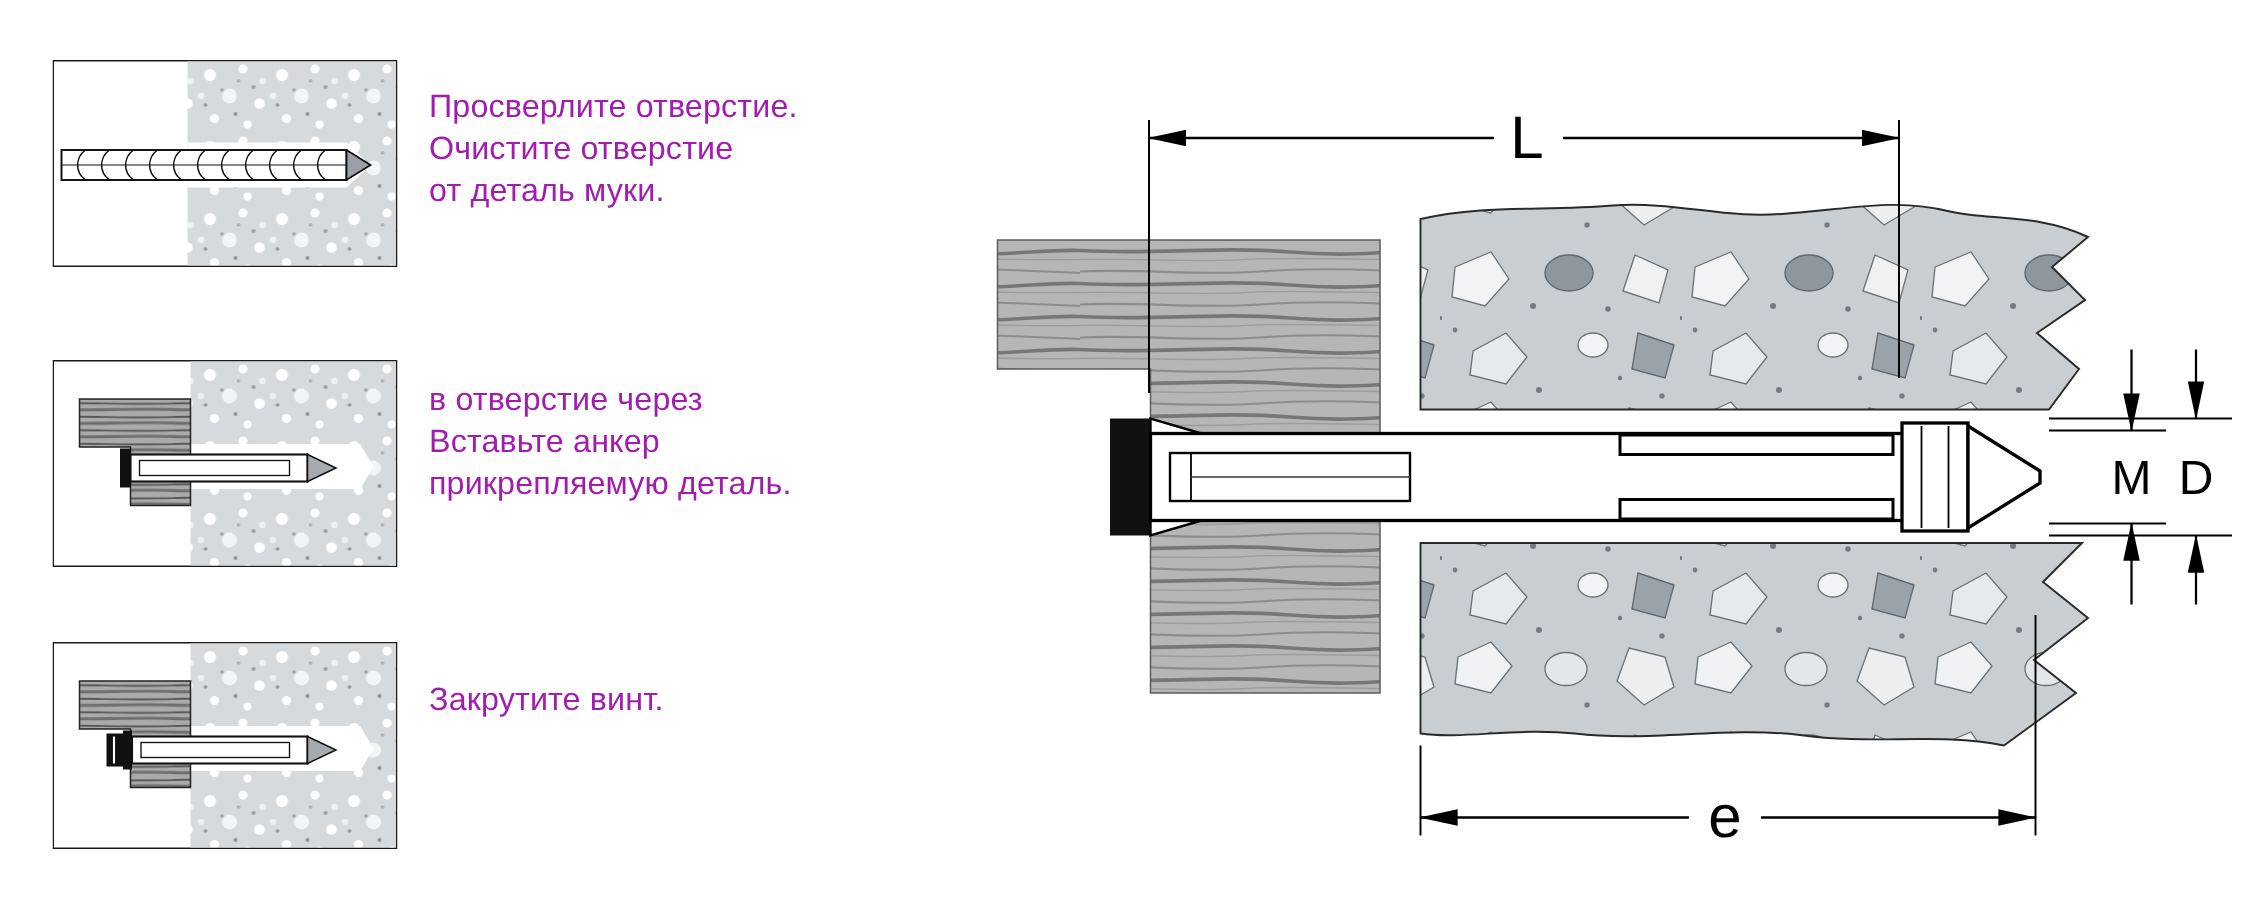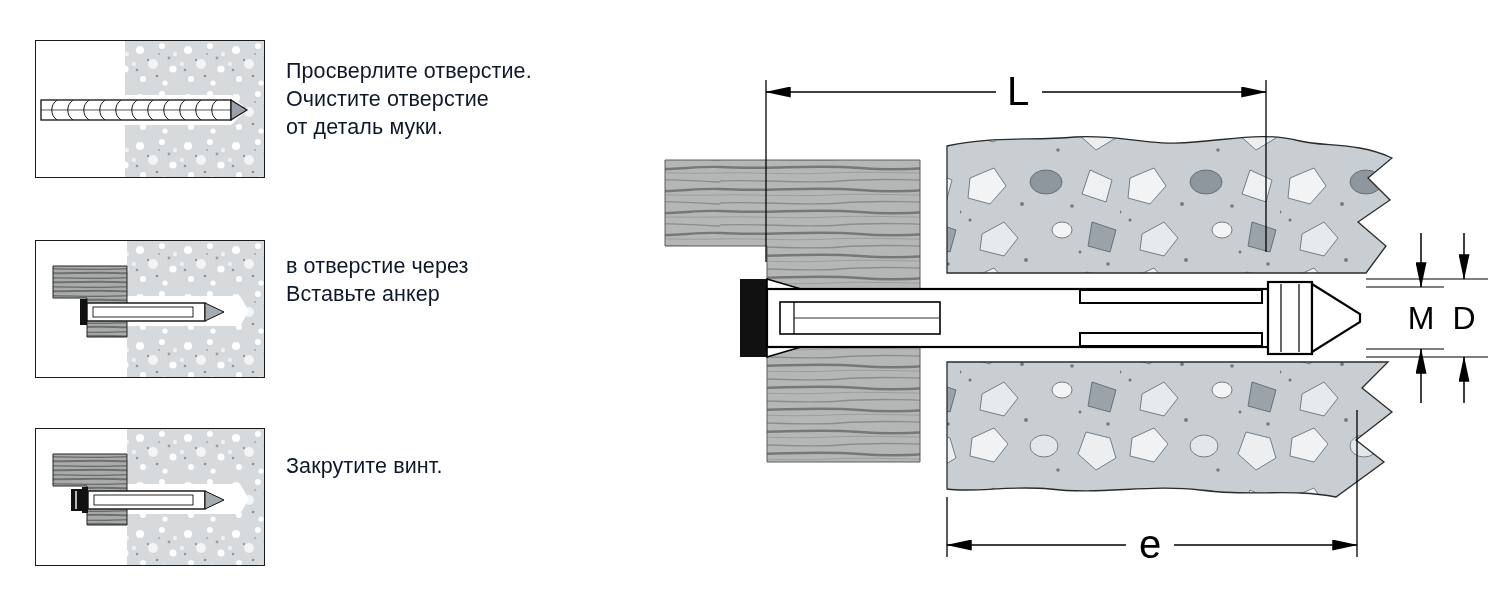--- a/index.html
+++ b/index.html
@@ -5,21 +5,21 @@
   html,body{margin:0;padding:0;}
   body{
     width:1500px;height:600px;position:relative;background:#ffffff;
     font-family:"Liberation Sans",sans-serif;overflow:hidden;color:#000;
   }
   .step-figure{position:absolute;left:35px;width:230px;height:138px;}
   #fig1{top:40px}
   #fig2{top:240px}
   #fig3{top:428px}
   .step-text{
-    position:absolute;left:286px;font-size:21.5px;line-height:28px;color:#0f172a;
+    position:absolute;left:286px;font-size:21.5px;line-height:28px;color:#a21caf;
     letter-spacing:0.1px;
   }
   #txt1{top:57px}
   #txt2{top:252px}
   #txt3{top:452px}
   .diagram{position:absolute;left:640px;top:0;width:860px;height:600px;}
   svg text{font-family:"Liberation Sans",sans-serif;fill:#000;}
   .dim-big{font-size:40px;}
   .dim-mid{font-size:32px;}
   .defs-holder{position:absolute;width:0;height:0;overflow:hidden;}
@@ -115,20 +115,21 @@
       <rect x="45" y="59" width="7" height="26" fill="#111"></rect>
       <rect x="52" y="63" width="118" height="18" fill="#ffffff" stroke="#111" stroke-width="1.4"></rect>
       <rect x="58" y="67" width="100" height="10" fill="none" stroke="#111" stroke-width="0.9"></rect>
       <polygon points="170,63 189,72 170,81" fill="#a6abaf" stroke="#111" stroke-width="1"></polygon>
     </g>
   </svg>
 </div>
 <div class="step-text" id="txt2">
   <div>в отверстие через</div>
   <div>Вставьте анкер</div>
+  <div>прикрепляемую деталь.</div>
 </div>
 
 <div class="step-figure" id="fig3">
   <svg width="230" height="138" viewBox="0 0 230 138">
     <rect x="0.5" y="0.5" width="229" height="137" fill="#ffffff" stroke="#1a1a1a"></rect>
     <rect x="92" y="1" width="137" height="136" fill="url(#p-concrete-small)"></rect>
     <polygon points="92,56 205,56 214,71 205,86 92,86" fill="#ffffff"></polygon>
     <polygon points="18,26 92,26 92,97 52,97 52,58 18,58" fill="url(#p-wood-small)" stroke="#222" stroke-width="1"></polygon>
     <g>
       <rect x="36" y="61" width="11" height="22" fill="#111"></rect>

